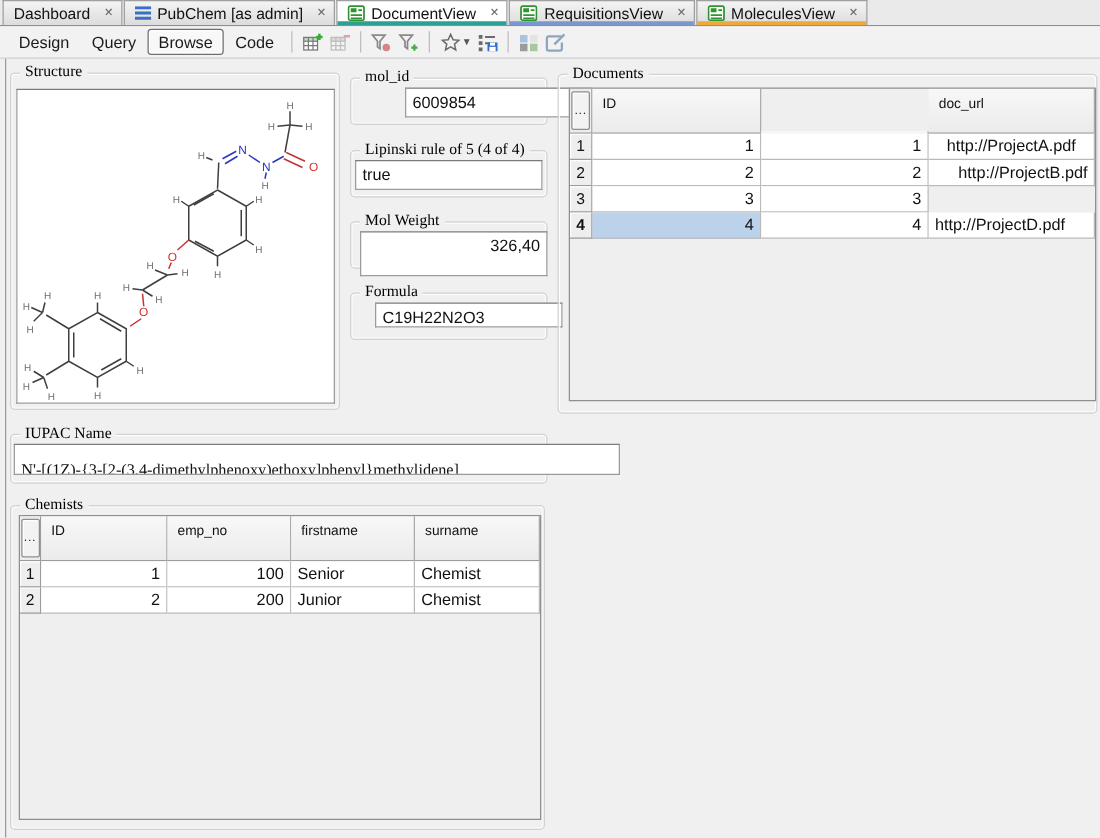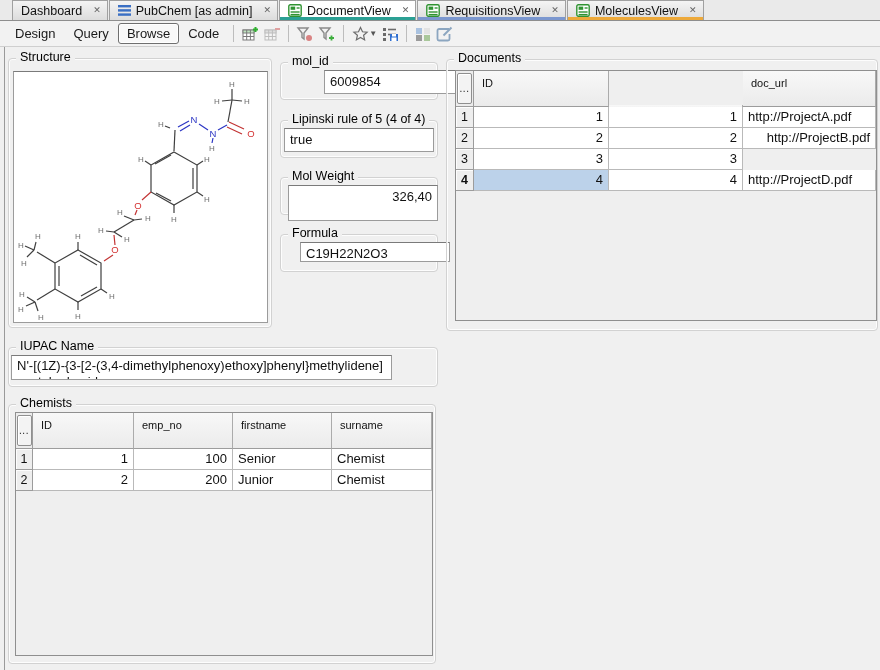--- a/index.html
+++ b/index.html
@@ -2,42 +2,42 @@
 <html><head>
 <meta charset="utf-8">
 <style>
   html,body{margin:0;padding:0;}
   body{
     width:880px;height:670px;position:relative;overflow:hidden;
     background:#f0f0f0;font-family:"Liberation Sans",sans-serif;color:#111;
   }
   
   .tabbar{position:absolute;left:0;top:0;width:880px;height:21px;background:#eaeaea;
-    border-bottom:1px solid #8e8e8e;display:flex;align-items:flex-end;padding-left:12px;box-sizing:border-box;}
+    border-bottom:1px solid #8e8e8e;display:flex;align-items:flex-end;padding-left:2px;box-sizing:border-box;}
   .tab{height:20px;display:flex;align-items:center;gap:5px;padding:0 6px 0 8px;
     background:linear-gradient(#f4f4f4,#dcdcdc);border:1px solid #a0a0a0;border-bottom:none;
     margin-right:1px;position:relative;font-size:12.5px;white-space:nowrap;box-sizing:border-box;cursor:default;}
   .tab.active{background:#ffffff;}
   .tab .tab-underline{position:absolute;left:0;right:0;bottom:0;height:3px;}
   .tab .close{font-size:9px;color:#666;margin-left:6px;line-height:1;}
   .tab .ticn{display:inline-flex;align-items:center;}
   
   .toolbar{position:absolute;left:0;top:21px;width:880px;height:26px;background:#f2f2f2;
     border-bottom:1px solid #cfcfcf;display:flex;align-items:center;padding-left:6px;box-sizing:border-box;}
   .mode{font-size:13px;padding:3px 9px;color:#1a1a1a;}
   .mode.active{border:1px solid #6f6f6f;border-radius:3px;background:#f8f8f8;
     box-shadow:inset 0 0 0 1px #ffffff;padding:2px 8px;}
   .tsep{width:1px;height:17px;background:#bdbdbd;margin:0 5px;}
   .ticon{width:22px;height:20px;display:inline-flex;align-items:center;justify-content:center;}
   .caret{font-size:8px;color:#555;margin-left:-2px;margin-right:2px;}
   
   .fieldset{position:absolute;border:1px solid #d2d2d2;border-radius:4px;
     box-shadow:inset 0 0 0 1px rgba(255,255,255,.85);}
   .fieldset>.legend{position:absolute;top:-9px;left:7px;background:#f0f0f0;padding:0 4px;
-    font-size:12.5px;color:#000;white-space:nowrap;}
+    font-size:12.5px;color:#000;white-space:nowrap;font-family:Liberation Serif, serif;}
   .tfield{position:absolute;background:#fff;border:1px solid #9b9b9b;border-top-color:#7a7a7a;
     font-size:13px;padding:3px 5px;box-sizing:border-box;white-space:nowrap;overflow:hidden;}
   .tfield.right{text-align:right;}
   .struct-panel{position:absolute;background:#fff;border:1px solid #9b9b9b;border-top-color:#7a7a7a;overflow:hidden;}
   .iupac-line{line-height:16px;}
   
   .dtable{position:absolute;background:#efefef;border:1px solid #8f8f8f;box-sizing:border-box;overflow:hidden;}
   .dt-hrow{display:flex;}
   .dt-corner{box-sizing:border-box;border-right:1px solid #9c9c9c;border-bottom:1px solid #9c9c9c;
     background:#ececec;display:flex;align-items:center;justify-content:center;}
@@ -327,21 +327,21 @@
         <div class="dt-corner-btn">...</div>
       </div>
       <div class="dt-hcell" style="width: 135px;">ID</div>
       <div class="dt-hcell" style="width: 134px; margin-top: 34px;">doc_id</div>
       <div class="dt-hcell" style="width: 133px;">doc_url</div>
     </div>
     <div class="dt-row">
       <div class="dt-rh" style="width: 18px;">1</div>
       <div class="dt-cell" style="width: 135px; text-align: right;">1</div>
       <div class="dt-cell" style="width: 134px; text-align: right;">1</div>
-      <div class="dt-cell" style="width: 133px; text-align: left;">http://ProjectA.pdf</div>
+      <div class="dt-cell" style="width: 133px; text-align: center;">http://ProjectA.pdf</div>
     </div>
     <div class="dt-row">
       <div class="dt-rh" style="width: 18px;">2</div>
       <div class="dt-cell" style="width: 135px; text-align: right;">2</div>
       <div class="dt-cell" style="width: 134px; text-align: right;">2</div>
       <div class="dt-cell" style="width: 133px; text-align: right;">http://ProjectB.pdf</div>
     </div>
     <div class="dt-row">
       <div class="dt-rh" style="width: 18px;">3</div>
       <div class="dt-cell" style="width: 135px; text-align: right;">3</div>
@@ -351,21 +351,21 @@
       <div class="dt-rh selrow" style="width: 18px;">4</div>
       <div class="dt-cell sel" style="width: 135px; text-align: right;">4</div>
       <div class="dt-cell" style="width: 134px; text-align: right;">4</div>
       <div class="dt-cell" style="width: 133px; text-align: left;">http://ProjectD.pdf</div>
     </div>
   </div>
 
 <div class="fieldset" style="left:8px;top:347px;width:428px;height:38px;">
   <span class="legend">IUPAC Name</span>
 </div>
-<div class="tfield" style="left:11px;top:355px;width:381px;height:25px;white-space:normal;padding-top:2px;">
+<div class="tfield" style="left:11px;top:355px;width:485px;height:25px;white-space:normal;padding-top:12px;font-family:Liberation Serif, serif;">
   <div class="iupac-line">N'-[(1Z)-{3-[2-(3,4-dimethylphenoxy)ethoxy]phenyl}methylidene]</div>
   <div class="iupac-line">acetohydrazide</div>
 </div>
 
 <div class="fieldset" style="left:8px;top:404px;width:426px;height:258px;">
   <span class="legend">Chemists</span>
 </div>
 <div class="dtable" style="left: 15px; top: 412px; height: 244px; width: 418px;">
     <div class="dt-hrow" style="height: 36px;">
       <div class="dt-corner" style="width: 17px;">

